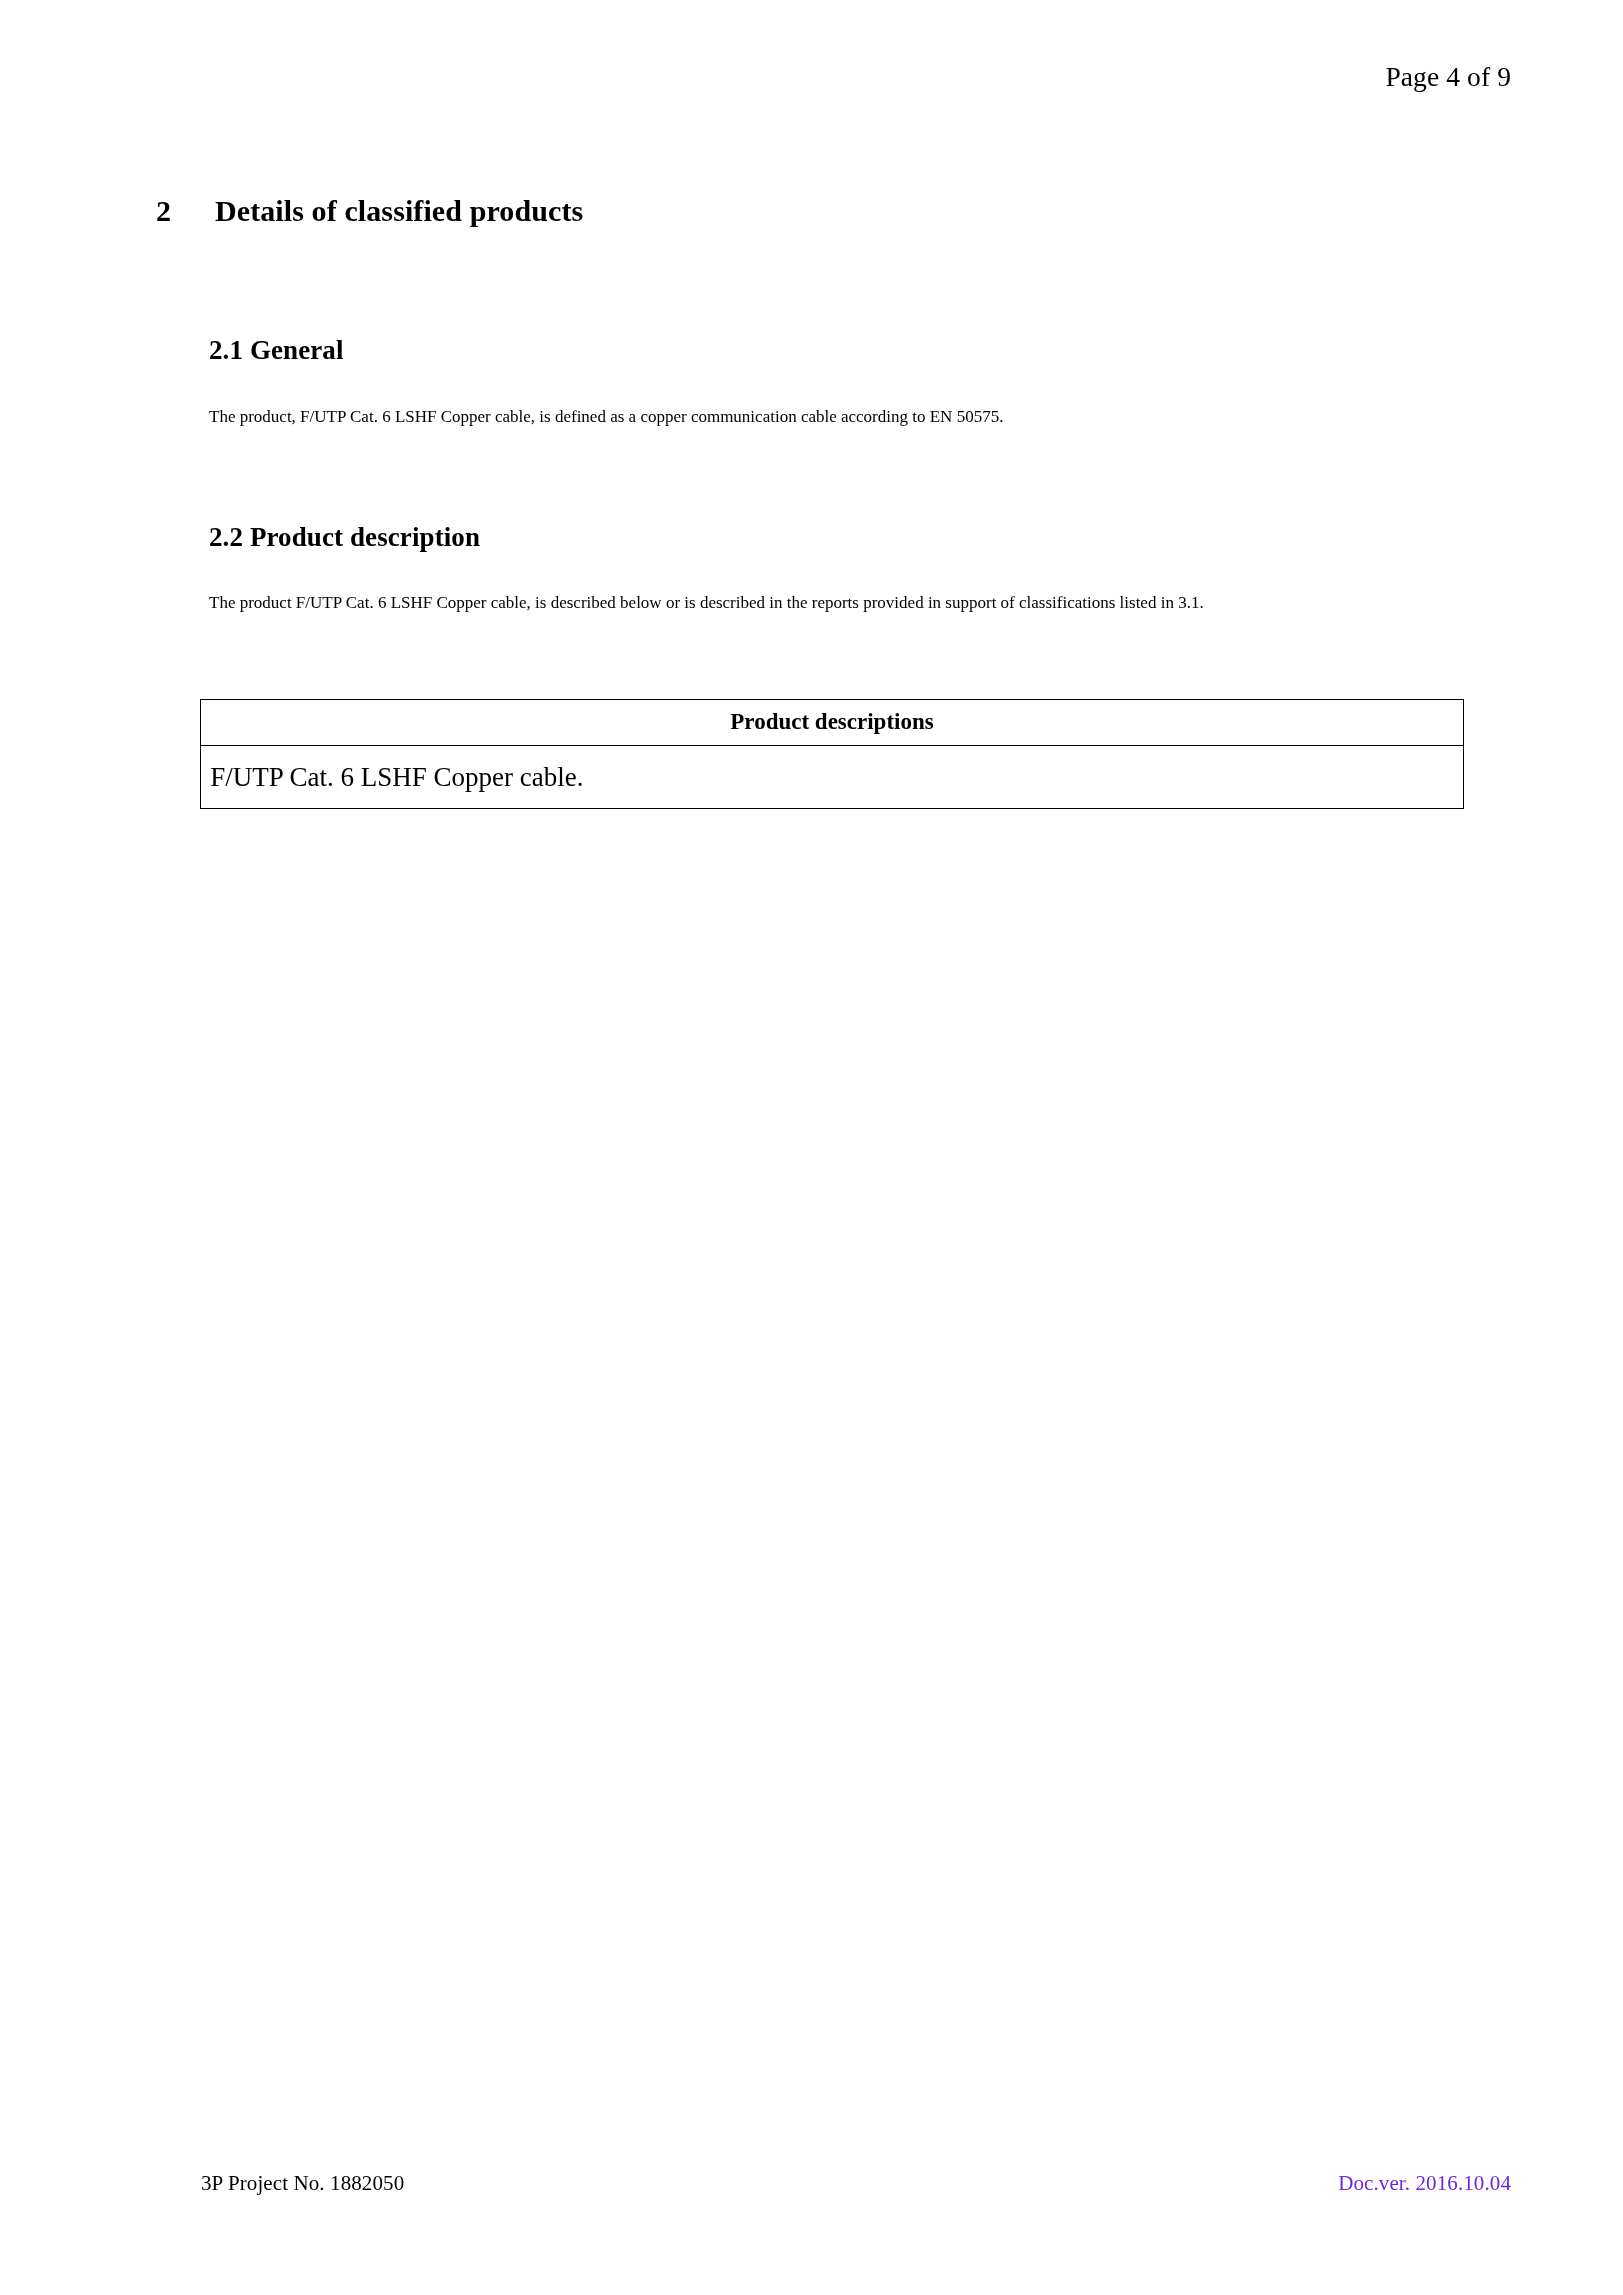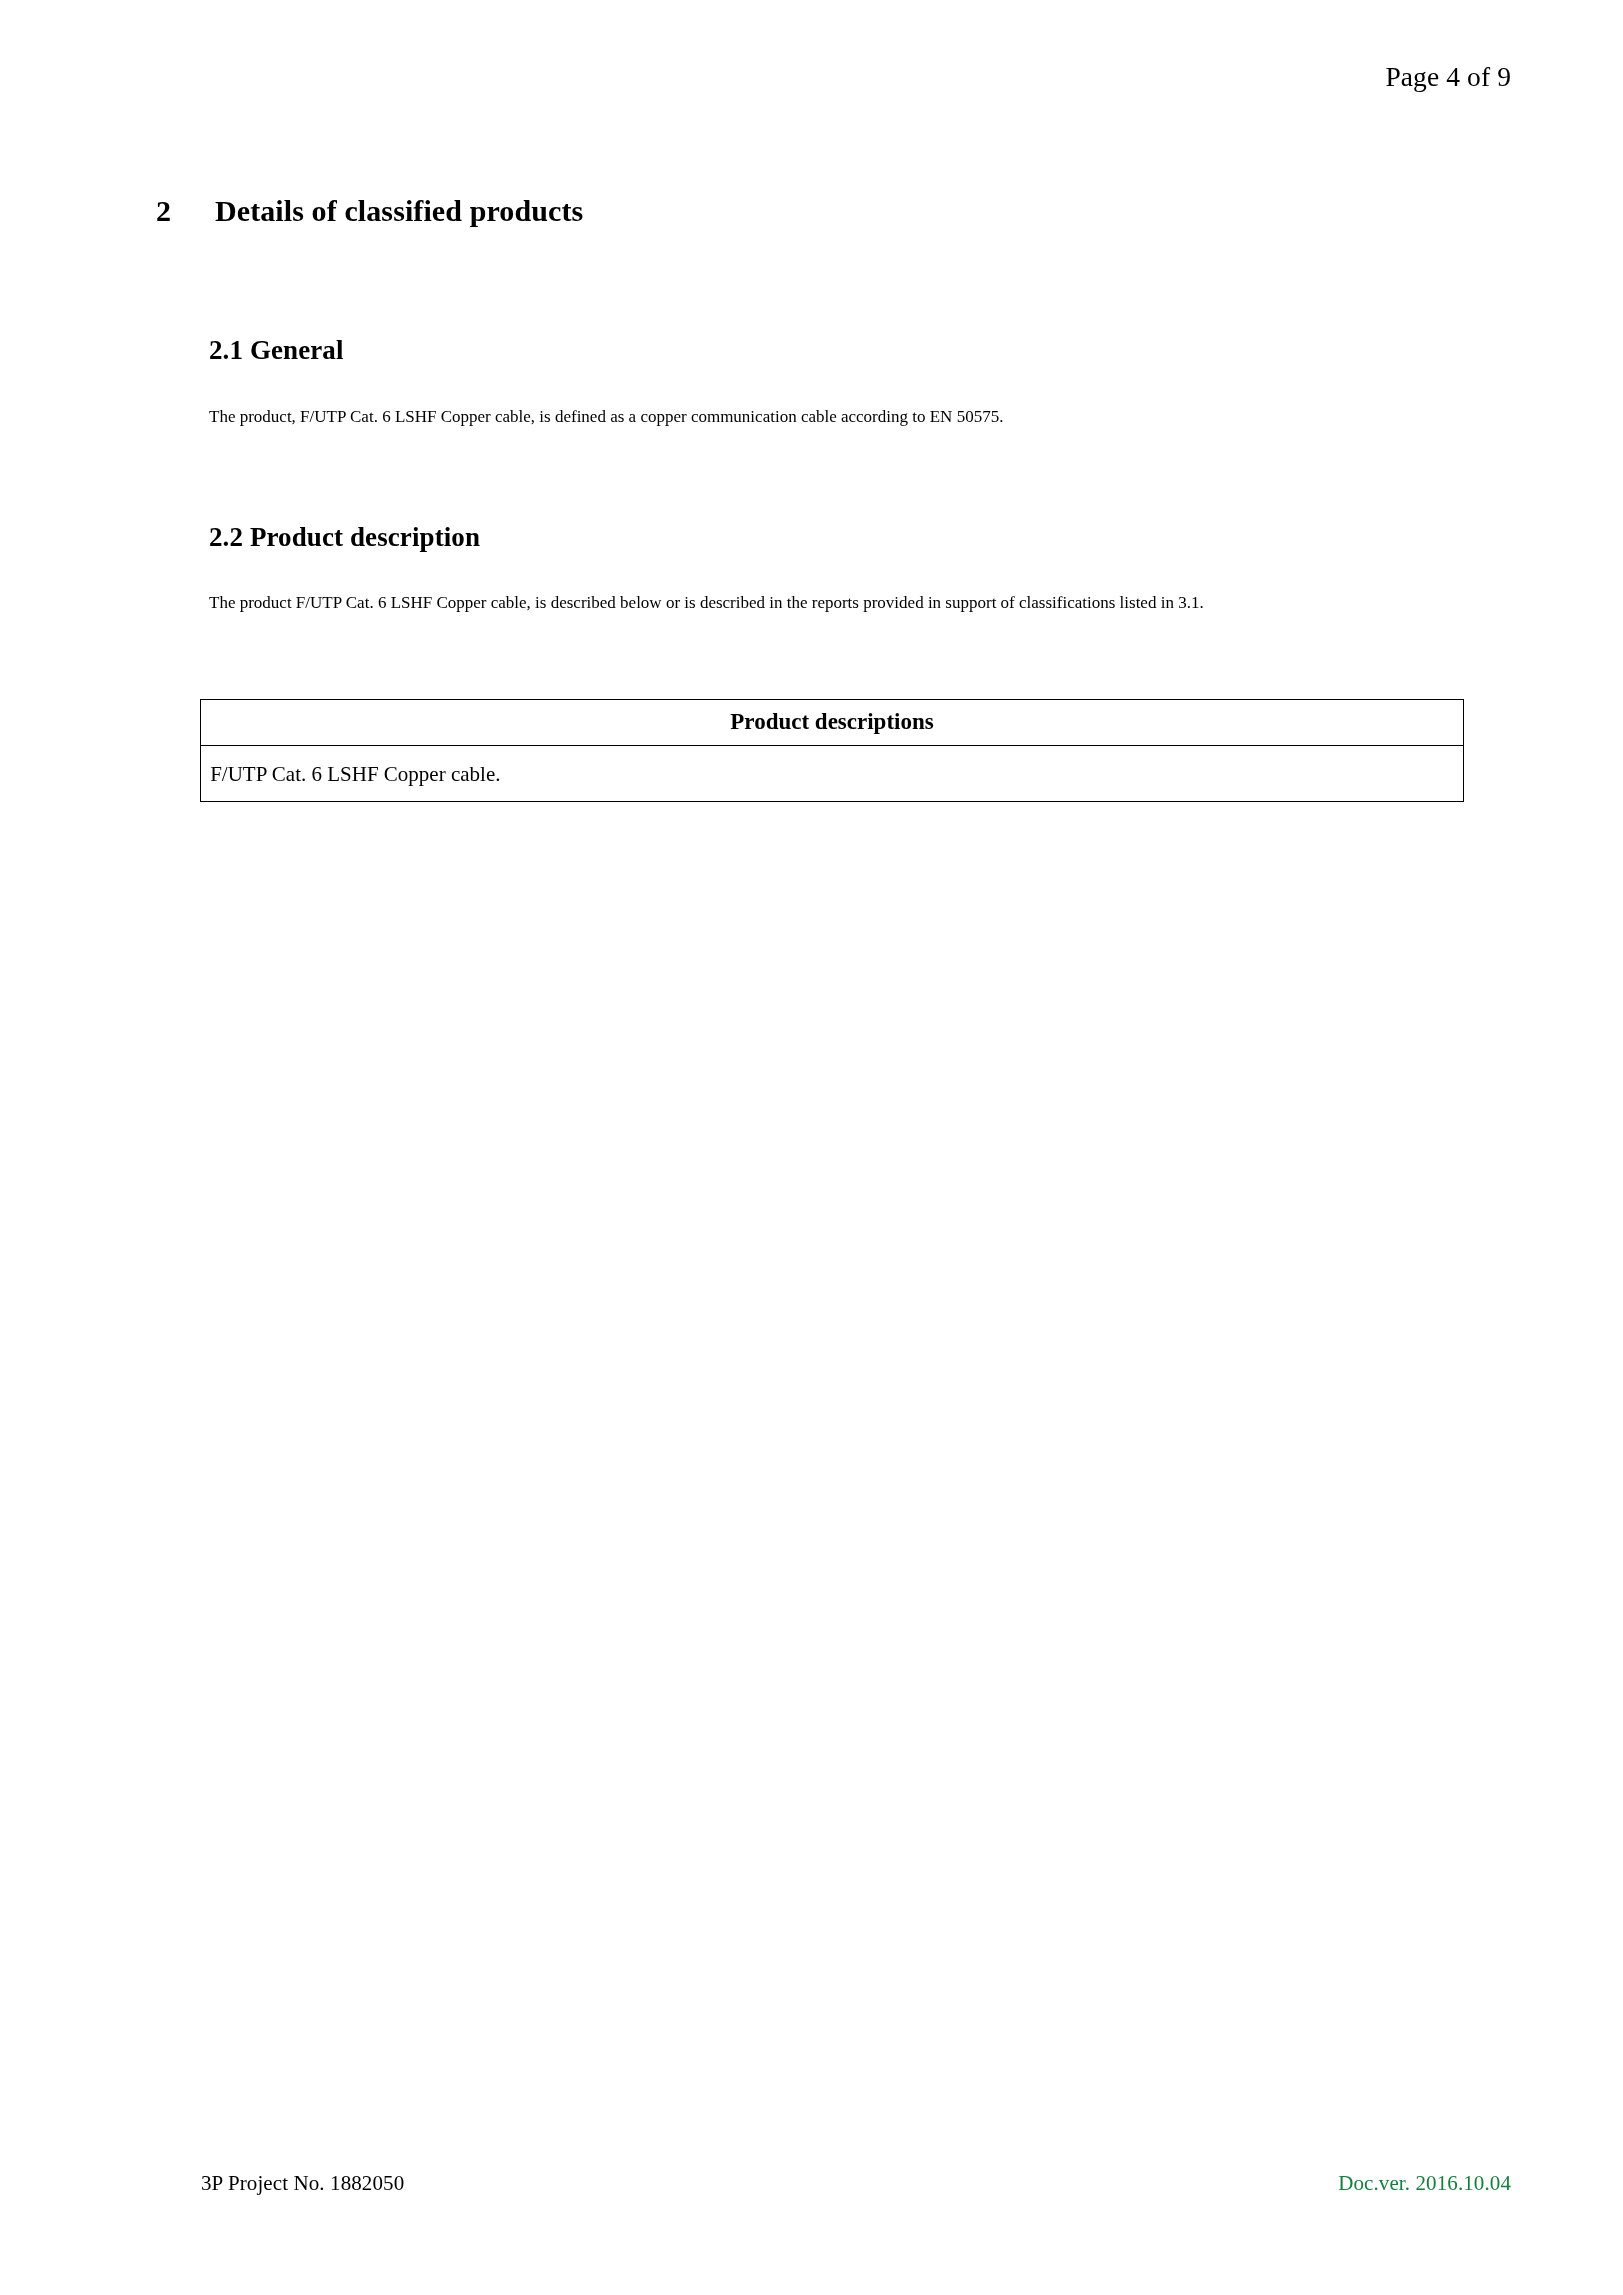--- a/index.html
+++ b/index.html
@@ -88,40 +88,40 @@
   table.product-table th {
     border: 1.3px solid #000000;
     font-size: 23px;
     font-weight: bold;
     text-align: center;
     padding: 7.9px 6.5px 9.2px 6.5px;
     line-height: 1.2;
   }
   table.product-table td {
     border: 1.3px solid #000000;
-    font-size: 21px;
+    font-size: 27px;
     font-weight: normal;
     text-align: left;
     padding: 15.7px 6.5px 13px 9.2px;
     line-height: 1.25;
   }
   .footer-left {
     position: absolute;
     left: 201px;
     top: 2171px;
     font-size: 21px;
     letter-spacing: 0.1px;
     white-space: nowrap;
   }
   .footer-right {
     position: absolute;
     right: 160px;
     top: 2171px;
     font-size: 21px;
-    color: #15803d;
+    color: #6d28d9;
     letter-spacing: 0.1px;
     text-align: right;
     white-space: nowrap;
   }
 </style>
 </head>
 <body>
 
 <div class="page">
   <div class="content">

